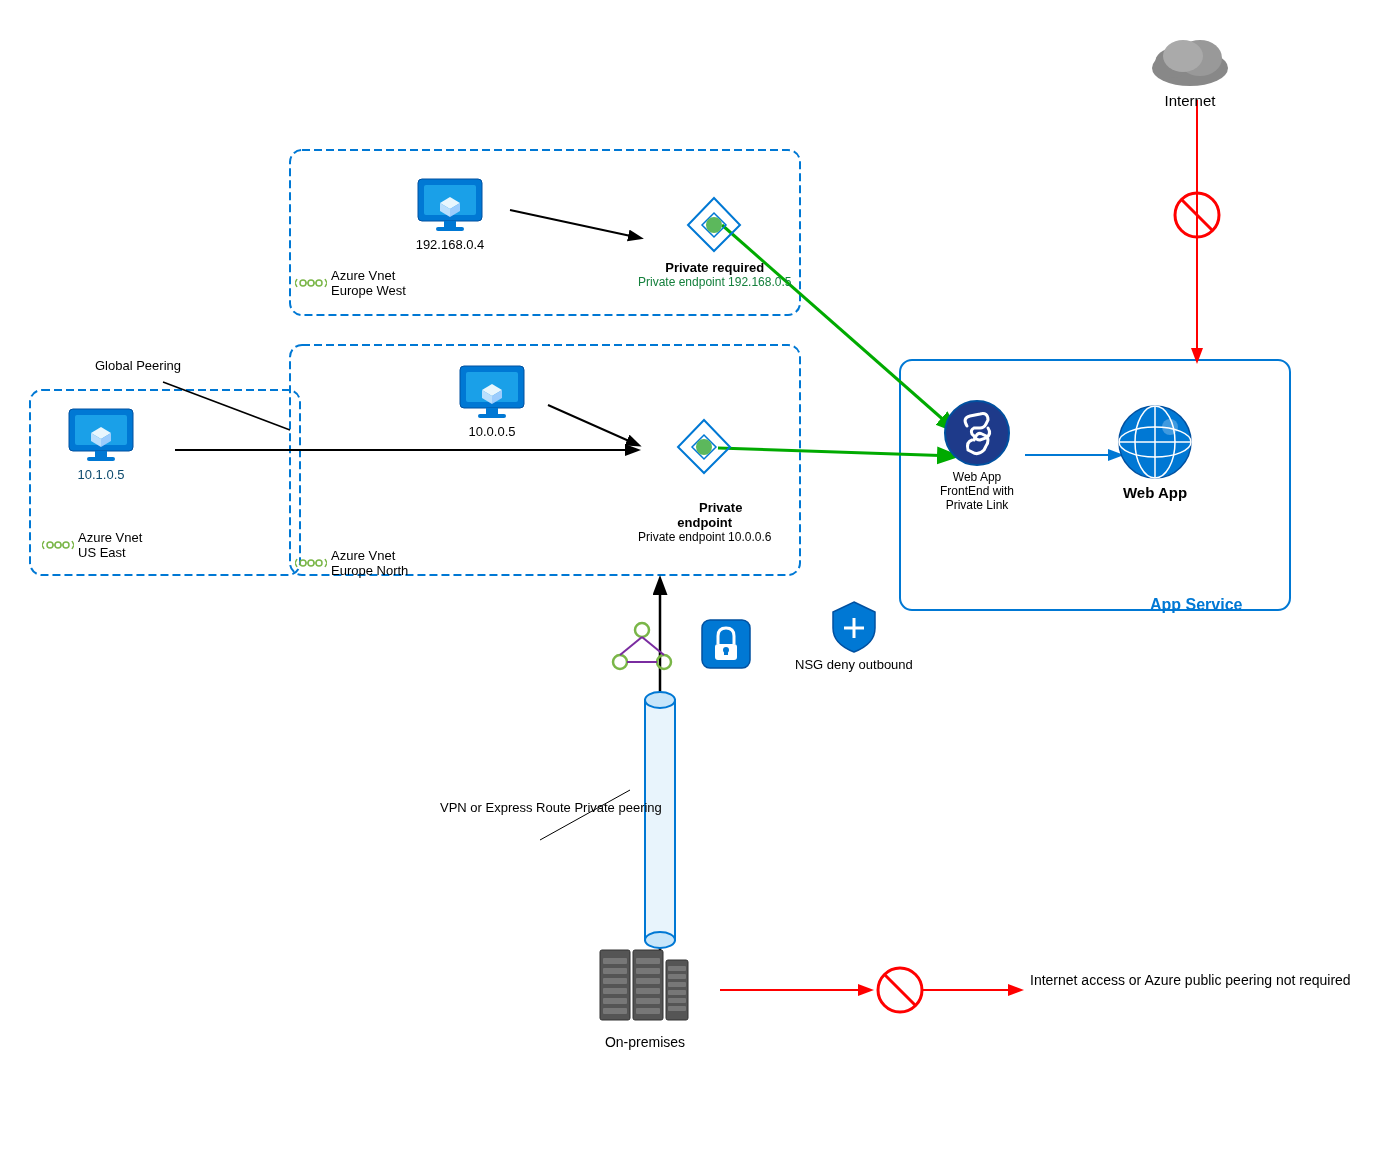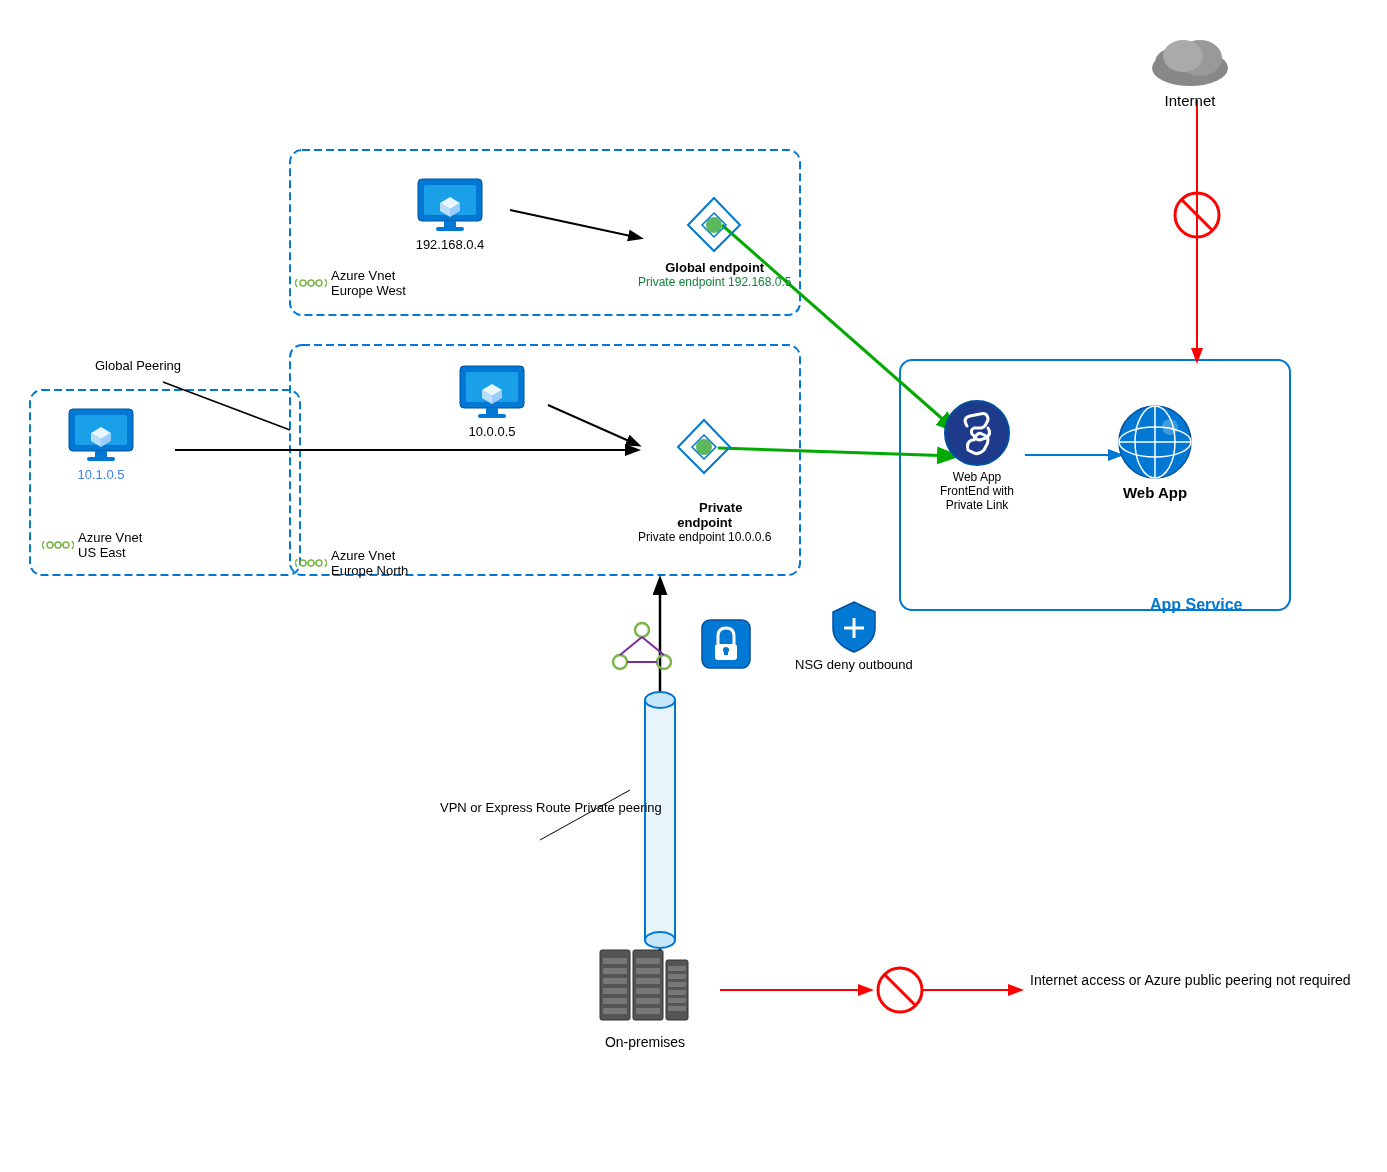--- a/index.html
+++ b/index.html
@@ -135,21 +135,21 @@
   </div>
 
   <div class="icon-wrap" style="left:638px;top:193px;">
     <svg width="65" height="65" viewBox="0 0 65 65">
 
       <polygon points="32,5 58,32 32,58 6,32" fill="none" stroke="#0078d4" stroke-width="2"></polygon>
       <polygon points="20,32 32,20 44,32 32,44" fill="none" stroke="#0078d4" stroke-width="1.5"></polygon>
 
       <circle cx="32" cy="32" r="8" fill="#5cb85c"></circle>
     </svg>
-    <span style="font-size:13px;color:#000;font-weight:bold;margin-top:2px;text-align:center;">Global endpoint</span>
+    <span style="font-size:13px;color:#000;font-weight:bold;margin-top:2px;text-align:center;">Private required</span>
     <span style="font-size:12px;color:#15803d;text-align:center;">Private endpoint
 192.168.0.5</span>
   </div>
 
   <div class="icon-wrap" style="left:295px;top:268px;flex-direction:row;align-items:center;gap:4px;">
     <svg width="32" height="20" viewBox="0 0 32 20">
 
       <circle cx="8" cy="10" r="3" fill="none" stroke="#7ab648" stroke-width="1.5"></circle>
       <circle cx="16" cy="10" r="3" fill="none" stroke="#7ab648" stroke-width="1.5"></circle>
       <circle cx="24" cy="10" r="3" fill="none" stroke="#7ab648" stroke-width="1.5"></circle>
@@ -165,21 +165,21 @@
   <div class="icon-wrap" style="left:65px;top:405px;">
     <svg width="72" height="60" viewBox="0 0 72 60">
       <rect x="4" y="4" width="64" height="42" rx="4" fill="#0078d4" stroke="#0050a0" stroke-width="1"></rect>
       <rect x="10" y="10" width="52" height="30" rx="2" fill="#1aa0e8"></rect>
       <polygon points="26,28 36,22 46,28 36,34" fill="#fff" opacity="0.9"></polygon>
       <polygon points="26,28 26,36 36,42 36,34" fill="#cce5ff" opacity="0.9"></polygon>
       <polygon points="46,28 46,36 36,42 36,34" fill="#aad0ff" opacity="0.9"></polygon>
       <rect x="30" y="46" width="12" height="6" fill="#0078d4"></rect>
       <rect x="22" y="52" width="28" height="4" rx="2" fill="#0078d4"></rect>
     </svg>
-    <span style="font-size:13px;color:#3b82f6;margin-top:2px;">10.1.0.5</span>
+    <span style="font-size:13px;color:#0c4a6e;margin-top:2px;">10.1.0.5</span>
   </div>
 
   <div class="icon-wrap" style="left:42px;top:530px;flex-direction:row;align-items:center;gap:4px;">
     <svg width="32" height="20" viewBox="0 0 32 20">
       <circle cx="8" cy="10" r="3" fill="none" stroke="#7ab648" stroke-width="1.5"></circle>
       <circle cx="16" cy="10" r="3" fill="none" stroke="#7ab648" stroke-width="1.5"></circle>
       <circle cx="24" cy="10" r="3" fill="none" stroke="#7ab648" stroke-width="1.5"></circle>
       <line x1="11" y1="10" x2="13" y2="10" stroke="#7ab648" stroke-width="1"></line>
       <line x1="19" y1="10" x2="21" y2="10" stroke="#7ab648" stroke-width="1"></line>
       <polyline points="2,6 0,10 2,14" fill="none" stroke="#7ab648" stroke-width="1.5"></polyline>

